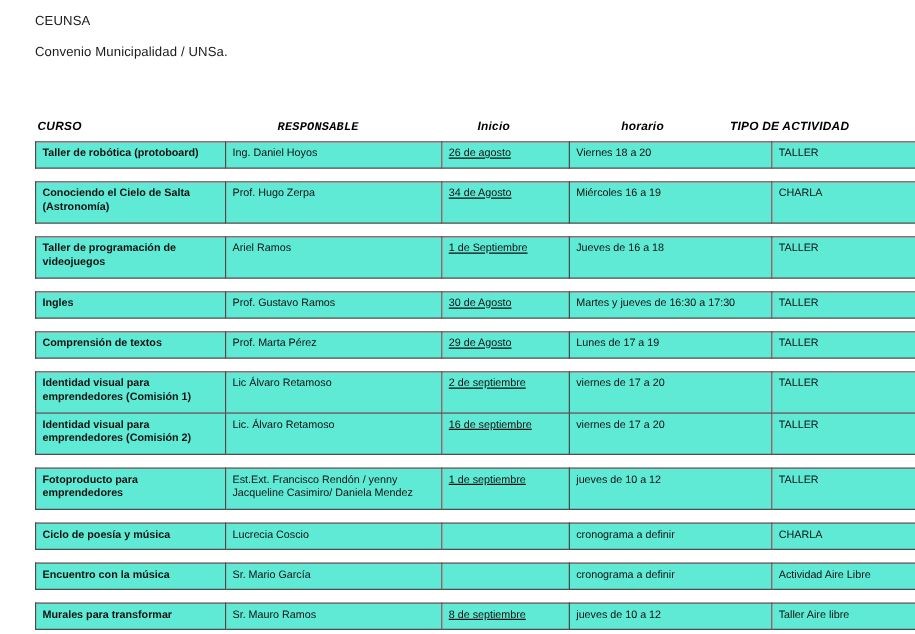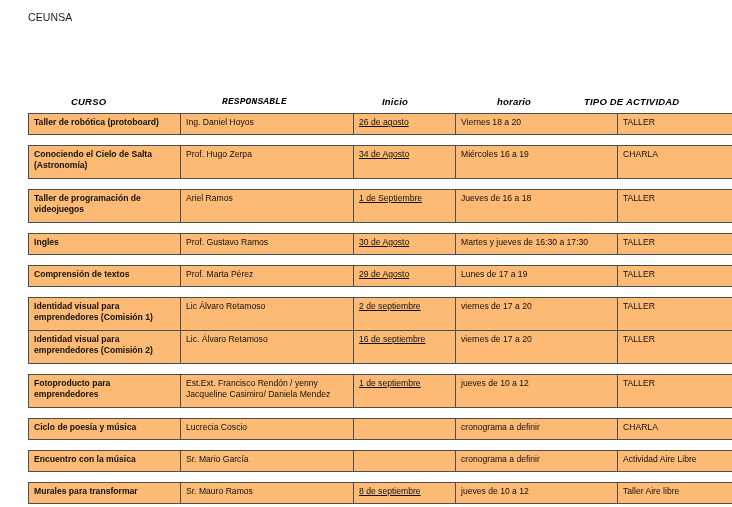--- a/index.html
+++ b/index.html
@@ -51,21 +51,21 @@
   .col-head {
     position: absolute;
     top: 0;
     font-size: 9.5px;
     font-weight: bold;
     font-style: italic;
     letter-spacing: 0.2px;
     white-space: nowrap;
     color: #000;
   }
-  .ch-curso       { left: 30px; margin-left: 41px; }
+  .ch-curso       { left: 30px; }
   .ch-responsable { left: 222px; font-family: Liberation Mono, monospace; }
   .ch-inicio      { left: 382px; }
   .ch-horario     { left: 497px; }
   .ch-tipo        { left: 584px; }
 
   
   .table-area {
     position: absolute;
     left: 28px;
     top: 113px;
@@ -73,21 +73,21 @@
   }
   table.block {
     border-collapse: collapse;
     table-layout: fixed;
     width: 680px;
     background: #f2f2f2;
     margin-bottom: 10px;
   }
   table.block td {
     border: 1px solid #4d4d4d;
-    background: #fdba74;
+    background: #5eead4;
     font-size: 8.6px;
     line-height: 11.4px;
     color: #111;
     padding: 3px 4px 3px 5px;
     vertical-align: top;
     word-wrap: break-word;
     overflow: hidden;
   }
   
   table.block {
@@ -106,20 +106,21 @@
   tr.h1 td { height: 14px; }
   tr.h2 td { height: 26px; }
 </style>
 </head>
 <body>
 
 <div class="page">
 
   <div class="heading-block">
     <div class="heading-line">CEUNSA</div>
+    <div class="heading-line">Convenio Municipalidad / UNSa.</div>
   </div>
 
   <div class="col-headers">
     <div class="col-head ch-curso">CURSO</div>
     <div class="col-head ch-responsable">RESPONSABLE</div>
     <div class="col-head ch-inicio">Inicio</div>
     <div class="col-head ch-horario">horario</div>
     <div class="col-head ch-tipo">TIPO DE ACTIVIDAD</div>
   </div>
 

